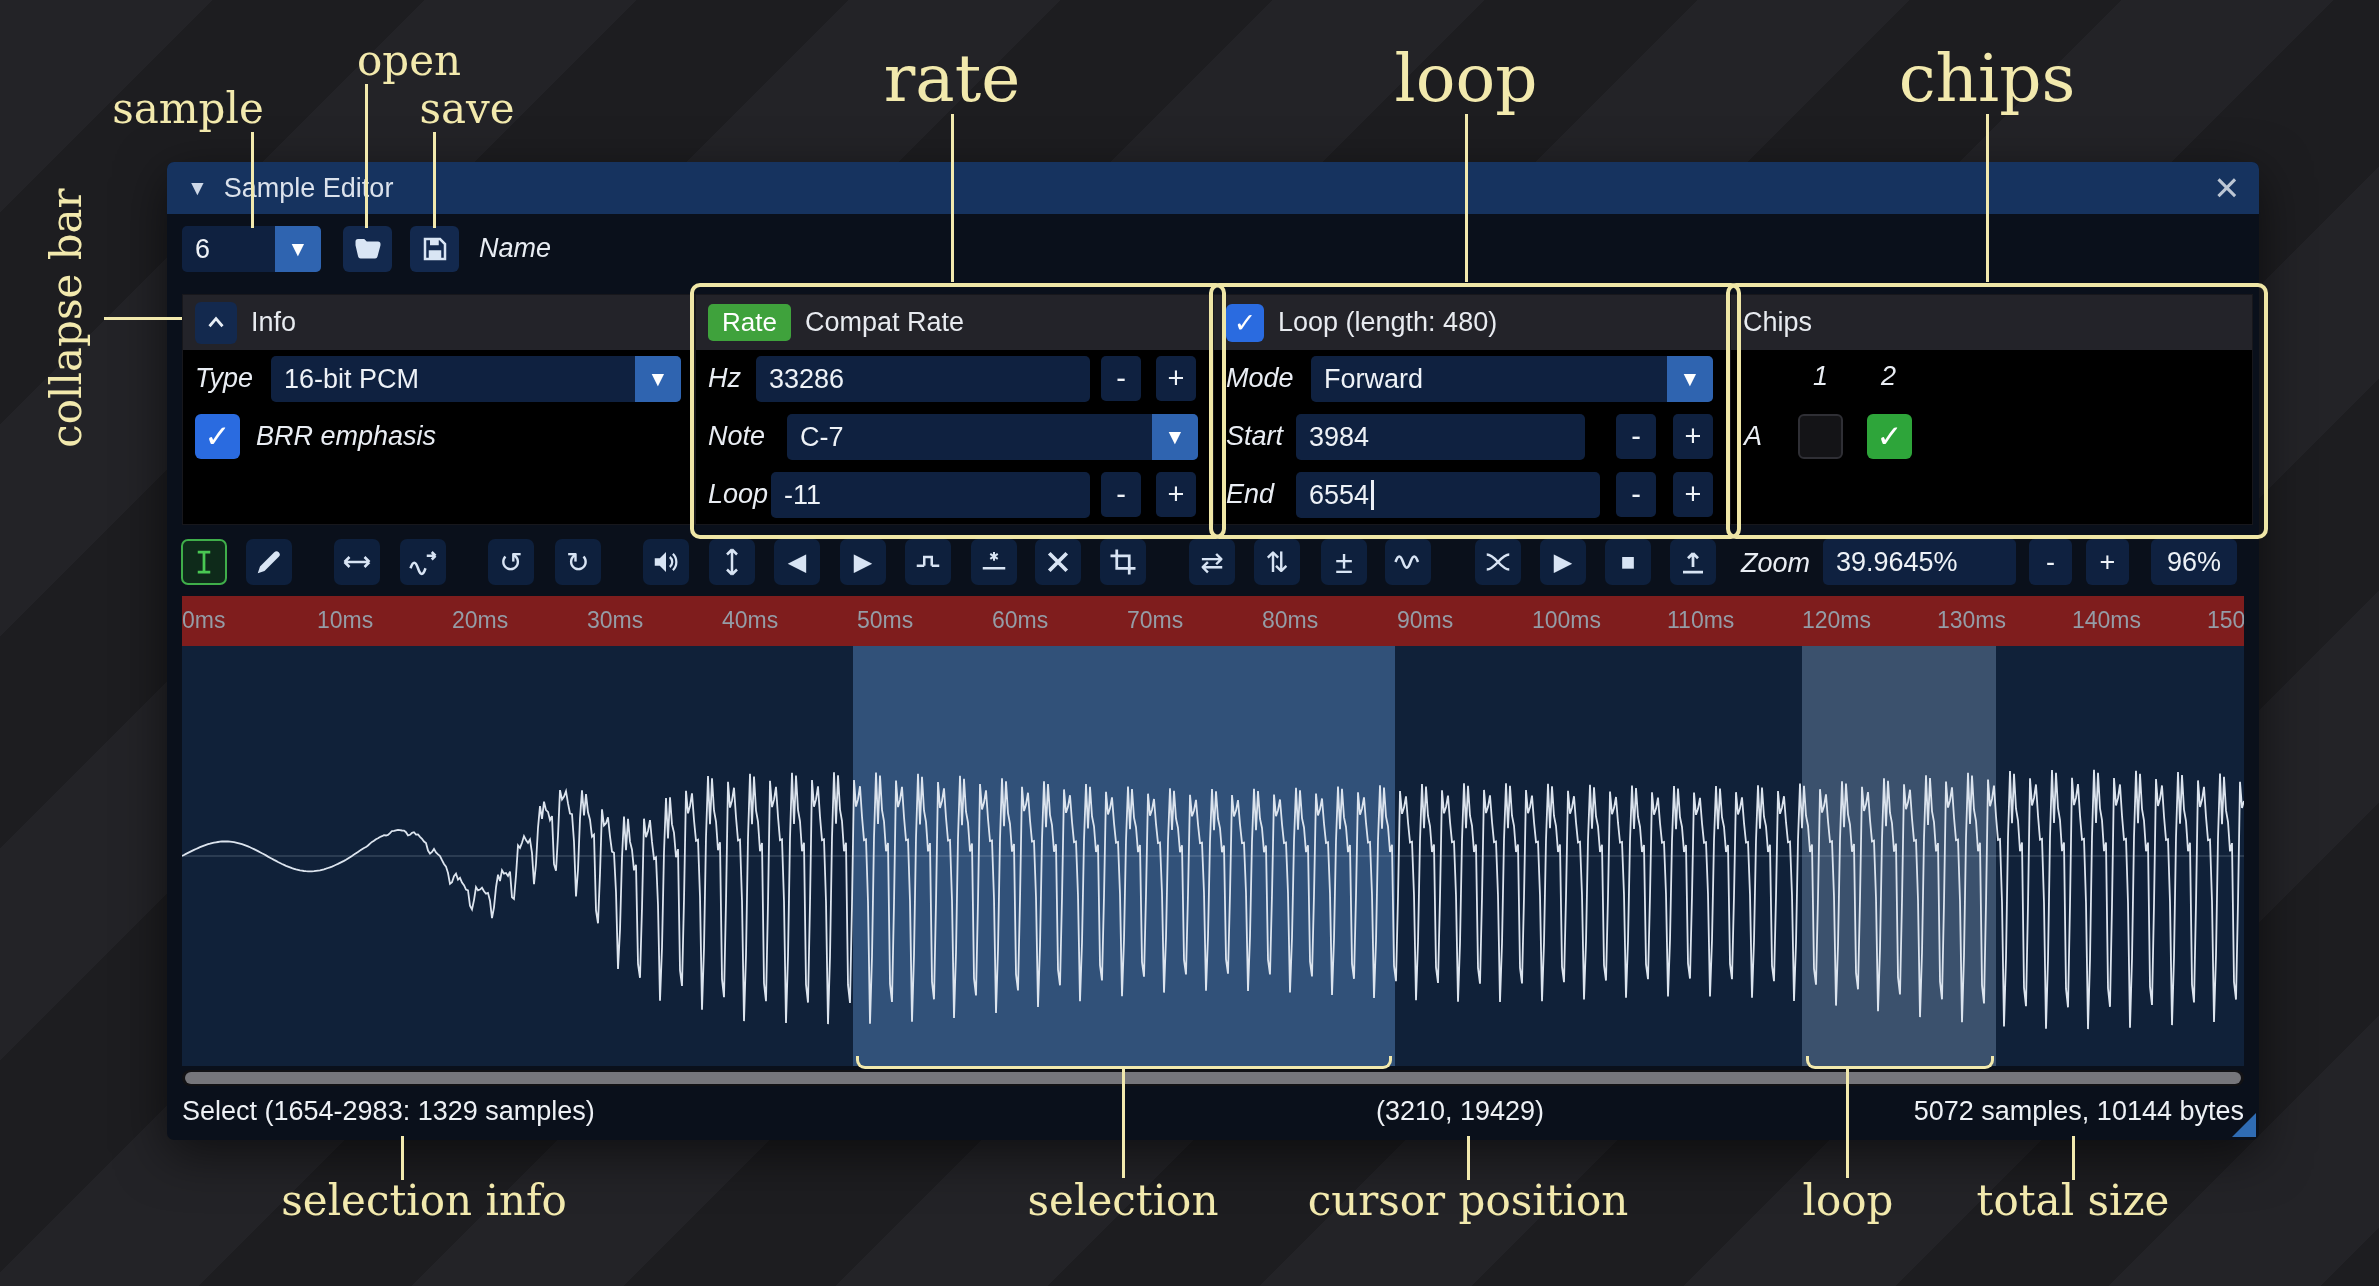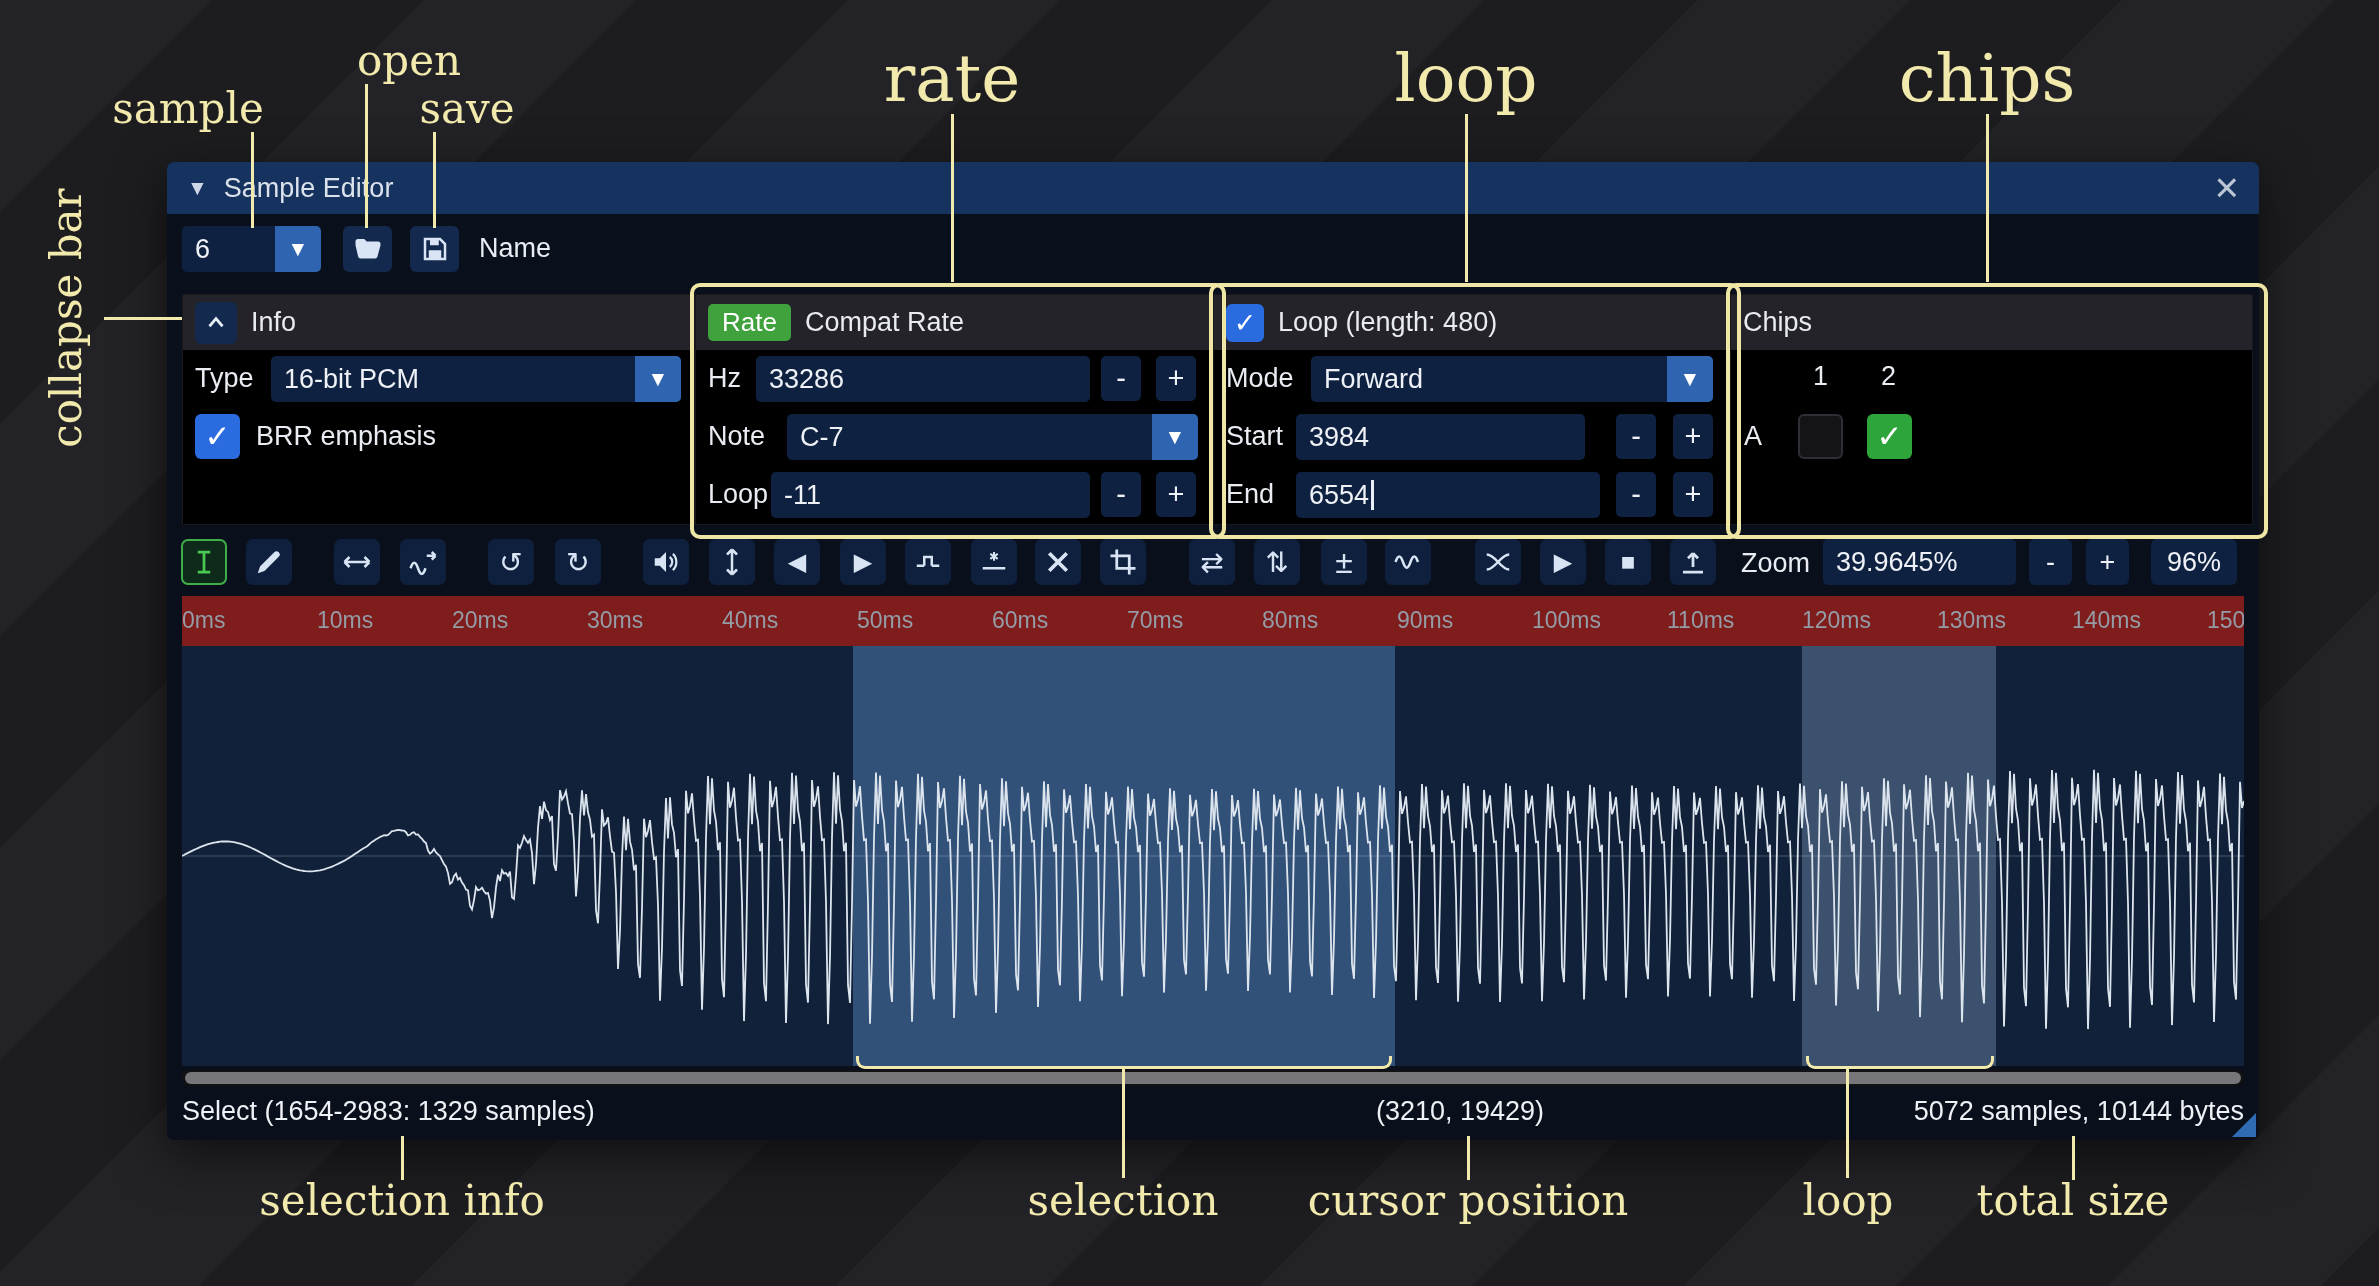--- a/index.html
+++ b/index.html
@@ -7,21 +7,21 @@
        font-family:"Liberation Sans","DejaVu Sans",sans-serif;position:relative;}
 
   .window{position:absolute;left:167px;top:162px;width:2092px;height:978px;background:#0a101b;
           border-radius:7px;box-shadow:0 14px 50px rgba(0,0,0,.55);overflow:hidden;}
   .titlebar{position:absolute;left:0;top:0;width:100%;height:52px;background:#16335f;display:flex;
             align-items:center;padding:0 20px;box-sizing:border-box;}
   .titlebar .tri{color:#cdd7e6;font-size:21px;}
   .titlebar .title{color:#dbe2ec;font-size:27px;margin-left:16px;}
   .titlebar .close{margin-left:auto;color:#bcc6d4;font-size:42px;line-height:.8;}
 
-  .label{position:absolute;color:#e9edf3;font-size:27px;white-space:nowrap;}
+  .label{position:absolute;color:#e9edf3;font-size:27px;white-space:nowrap;font-style:italic;}
   .field{position:absolute;height:46px;background:#0f2140;border-radius:5px;display:flex;align-items:center;
          padding:0 13px;box-sizing:border-box;color:#eef2f7;font-size:27px;white-space:nowrap;}
   .combo{position:absolute;height:46px;background:#0f2140;border-radius:5px;display:flex;align-items:stretch;}
   .combo .val{flex:1;display:flex;align-items:center;padding:0 13px;color:#eef2f7;font-size:27px;white-space:nowrap;overflow:hidden;}
   .combo .arrow{width:46px;background:#2f64b0;border-radius:0 5px 5px 0;display:flex;align-items:center;
                 justify-content:center;color:#fff;font-size:21px;}
   .iconbtn{position:absolute;width:49px;height:46px;background:#13294e;border-radius:6px;display:flex;
            align-items:center;justify-content:center;color:#d9e5f4;}
 
   .panel{position:absolute;top:132px;height:231px;background:#000;border:1px solid #17171c;box-sizing:border-box;}
@@ -336,21 +336,21 @@
 <div class="outline" style="left:1209px;top:283px;width:524px;height:248px"></div>
 <div class="outline" style="left:1726px;top:283px;width:534px;height:248px"></div>
 
 <div class="ann small" style="left:188px;top:108px">sample</div>
 <div class="ann small" style="left:409px;top:60px">open</div>
 <div class="ann small" style="left:467px;top:108px">save</div>
 <div class="ann big" style="left:952px;top:78px">rate</div>
 <div class="ann big" style="left:1466px;top:78px">loop</div>
 <div class="ann big" style="left:1987px;top:78px">chips</div>
 <div class="ann small rot" style="left:66px;top:318px">collapse bar</div>
-<div class="ann small" style="left:402px;top:1200px">selection info</div>
+<div class="ann small" style="left:424px;top:1200px">selection info</div>
 <div class="ann small" style="left:1123px;top:1200px">selection</div>
 <div class="ann small" style="left:1468px;top:1200px">cursor position</div>
 <div class="ann small" style="left:1848px;top:1200px">loop</div>
 <div class="ann small" style="left:2073px;top:1200px">total size</div>
 
 <div class="aline" style="left:251px;top:132px;height:96px"></div>
 <div class="aline" style="left:365px;top:84px;height:144px"></div>
 <div class="aline" style="left:433px;top:132px;height:96px"></div>
 <div class="aline" style="left:951px;top:114px;height:168px"></div>
 <div class="aline" style="left:1465px;top:114px;height:168px"></div>

